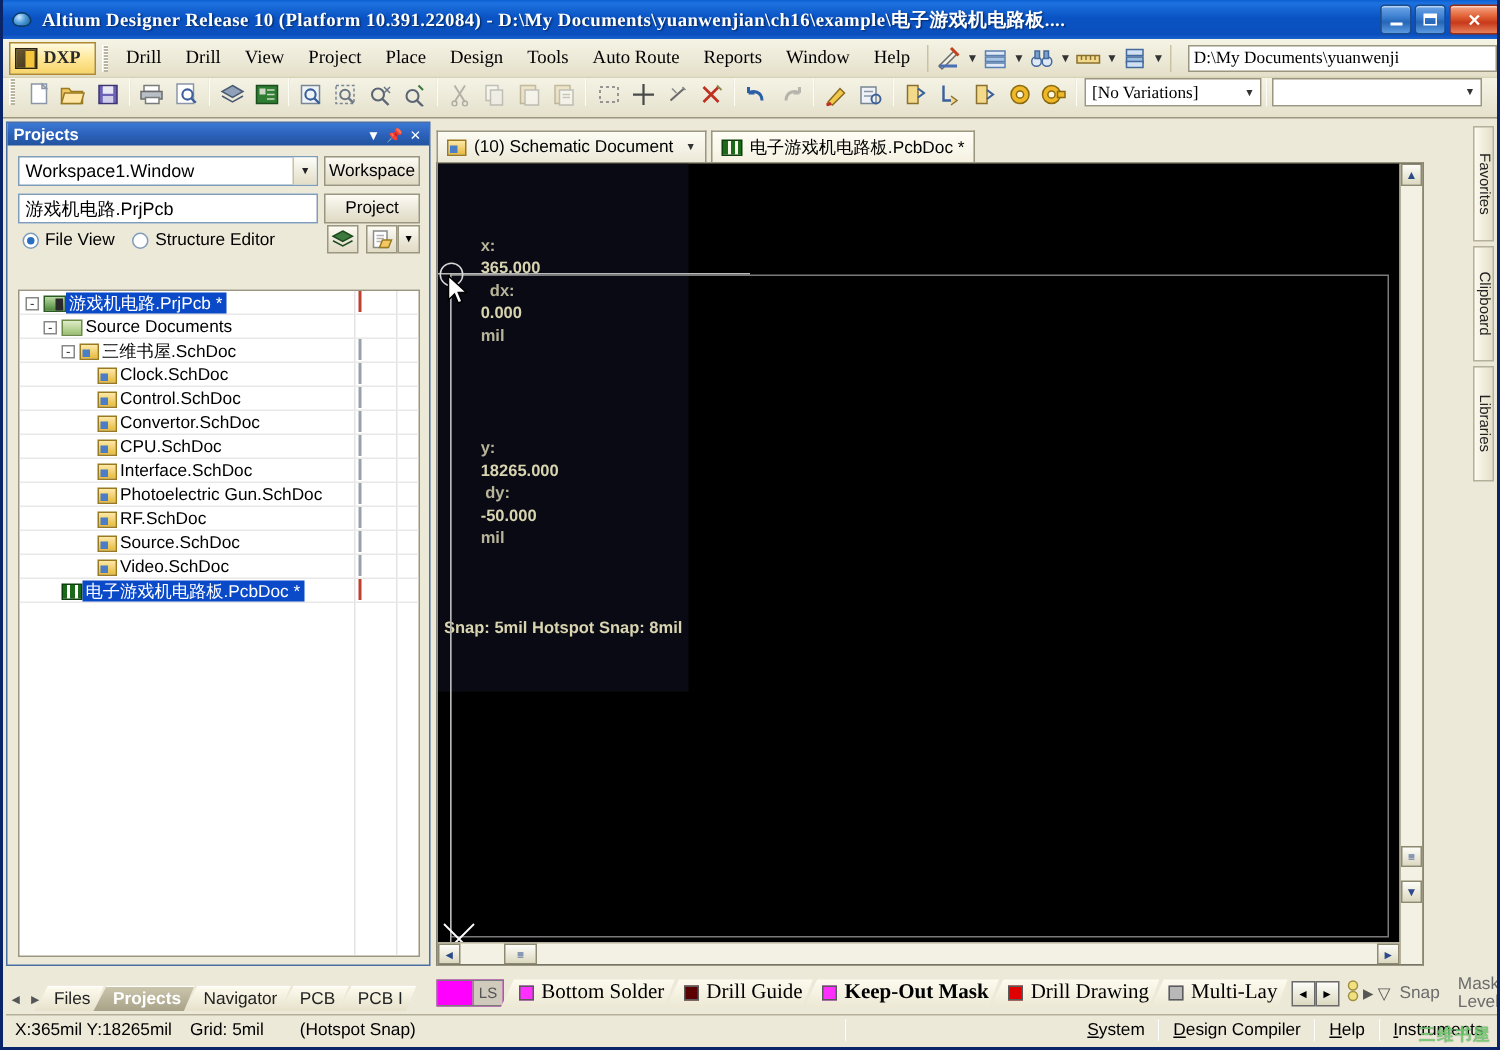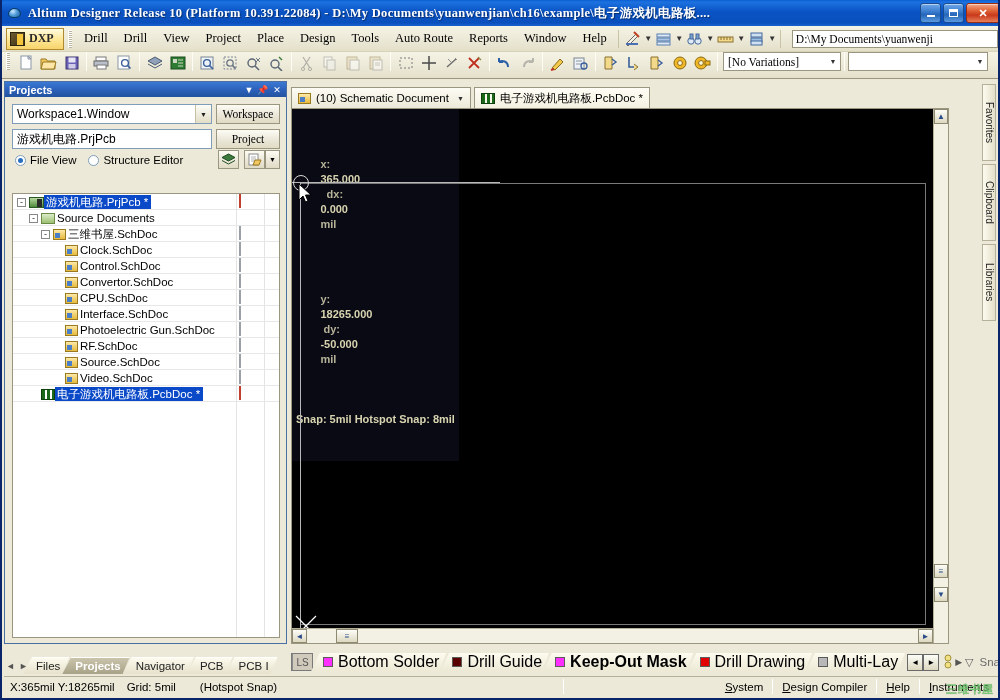--- a/index.html
+++ b/index.html
@@ -128,21 +128,21 @@
     font-size: 12px; font-family:"Liberation Sans",sans-serif; color:#000;
   }
   .combo .cbtn {
     margin-left:auto; width:16px; height:18px; display:flex;align-items:center;justify-content:center;
     font-size:7px; color:#222;
     background: linear-gradient(180deg,#fdfdf8,#e2ddc6); border-left:1px solid #c6c0a5;
   }
   .sqbtn {
     background: linear-gradient(180deg,#fdfcf4 0%,#eeeade 45%,#e0dbc4 100%);
     border:1px solid #9a9680; font-size:11.5px; color:#000;
-    display:flex;align-items:center;justify-content:center;font-family:Liberation Serif, serif;
+    display:flex;align-items:center;justify-content:center;
   }
   .radio-row { display:flex; align-items:center; gap: 4px; font-size:11.5px; }
   .radio { width:11px;height:11px;border-radius:50%;border:1px solid #7f9db9;background:#fff;display:flex;align-items:center;justify-content:center;}
   .radio.on:after{content:"";width:5px;height:5px;border-radius:50%;background:#2a6ec0;}
   #tree {
     position:absolute; left:7px; top:111px; width:268px; height:445px;
     background:#fff; border:1px solid #9a9680; overflow:hidden;
   }
   .trow { display:flex; align-items:center; height:16px; font-size:11.5px; position:relative; }
   .trow .lbl { white-space:nowrap; overflow:hidden; padding-left:2px; padding-right: 3px;}
@@ -240,24 +240,24 @@
   .lcolorbox {
     width:46px;height:18px;background:#ff00ff;border:1px solid #7a7a7a;
     display:flex;align-items:center;justify-content:flex-end;
   }
   .lcolorbox .ls {
     width:20px;height:16px;background:#cfcabb;border-left:1px solid #8a8a8a;
     font-size:10px;color:#555;display:flex;align-items:center;justify-content:center;
   }
   .ltab {
     height:19px; padding: 0 7px 0 12px; display:flex;align-items:center;gap:5px;
-    font-size:16px; color:#000;
+    font-size:14px; color:#000;
     background: linear-gradient(180deg,#fdfbef,#ece8d4);
     clip-path: polygon(9px 0, 100% 0, calc(100% - 7px) 100%, 0 100%);
-    margin-left:-6px; white-space:nowrap;
+    margin-left:-6px; white-space:nowrap;font-family:Liberation Serif, serif;
   }
   .ltab.active { font-weight:bold; }
   .swatch { width:10px;height:10px;border:1px solid #5a5a5a;flex:0 0 10px;}
   .spin { width:16px;height:17px;background:linear-gradient(180deg,#fdfdf8,#dcd8c0);border:1px solid #6a6a6a;display:flex;align-items:center;justify-content:center;font-size:8px;}
   .lbtn { font-size:11.5px; color:#6c6c6c; padding:0 6px; }
 
   
   #statusbar {
     position:absolute; left:2px; bottom:2px; width:994px; height:20px;
     background:#ece9d8; border-top:1px solid #b5b09a;

